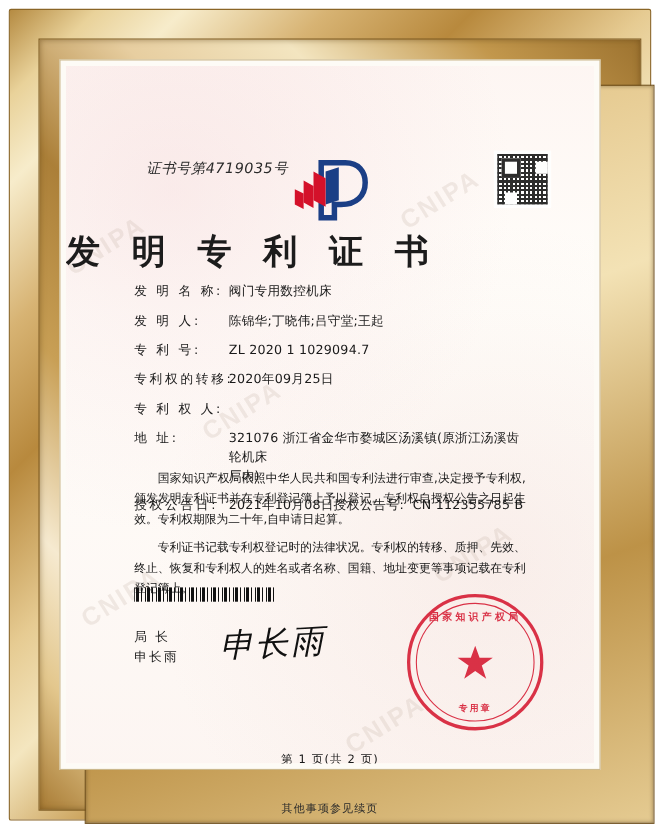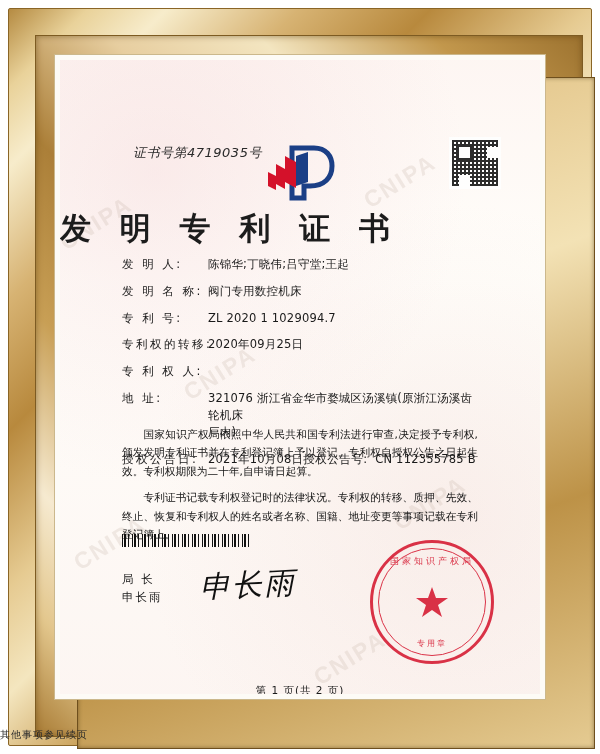--- a/index.html
+++ b/index.html
@@ -295,41 +295,42 @@
     left: 50%; top: 50%;
     transform: translate(-50%,-50%);
     width: 34px; height: 34px;
   }
   .seal .seal-text-top,
   .seal .seal-text-bottom {
     position: absolute;
     left: 0; right: 0;
     text-align: center;
     font-size: 9px;
-    font-weight: normal;
+    font-weight: bold;
     letter-spacing: 3px;
   }
   .seal .seal-text-top { top: 12px; }
   .seal .seal-text-bottom { bottom: 12px; font-size: 8px; letter-spacing: 2px; }
 
   
   .page-no {
     position: absolute;
     left: 0; right: 0;
     top: 602px;
     text-align: center;
     font-size: 10.5px;
     color: #1a1a1a;
     letter-spacing: 1px;
     margin-top: 22px;
   }
   .footnote {
     position: absolute;
     left: 0; right: 0;
     bottom: 12px;
+    text-align: center;
     font-size: 10px;
     color: #2a2a2a;
     letter-spacing: 1px;
   }
 </style>
 </head>
 <body>
 
 <div class="frame-outer">
   <div class="frame-bevel">
@@ -361,26 +362,26 @@
         <path d="M33 14 L44 20 L44 46 L33 40 Z" fill="#d4112a"></path>
         <path d="M24 22 L33 27 L33 47 L24 42 Z" fill="#d4112a"></path>
         <path d="M16 30 L24 34 L24 48 L16 44 Z" fill="#d4112a"></path>
       </svg>
     </div>
 
     <div class="title">发 明 专 利 证 书</div>
 
     <div class="fields">
       <div class="row">
+        <div class="lab">发 明 名 称:</div>
+        <div class="val">阀门专用数控机床</div>
+      </div>
+      <div class="row">
         <div class="lab">发 明 人:</div>
         <div class="val">陈锦华;丁晓伟;吕守堂;王起</div>
-      </div>
-      <div class="row">
-        <div class="lab">发 明 名 称:</div>
-        <div class="val">阀门专用数控机床</div>
       </div>
       <div class="row">
         <div class="lab">专 利 号:</div>
         <div class="val">ZL 2020 1 1029094.7</div>
       </div>
       <div class="row">
         <div class="lab">专利权的转移:</div>
         <div class="val">2020年09月25日</div>
       </div>
       <div class="row">

